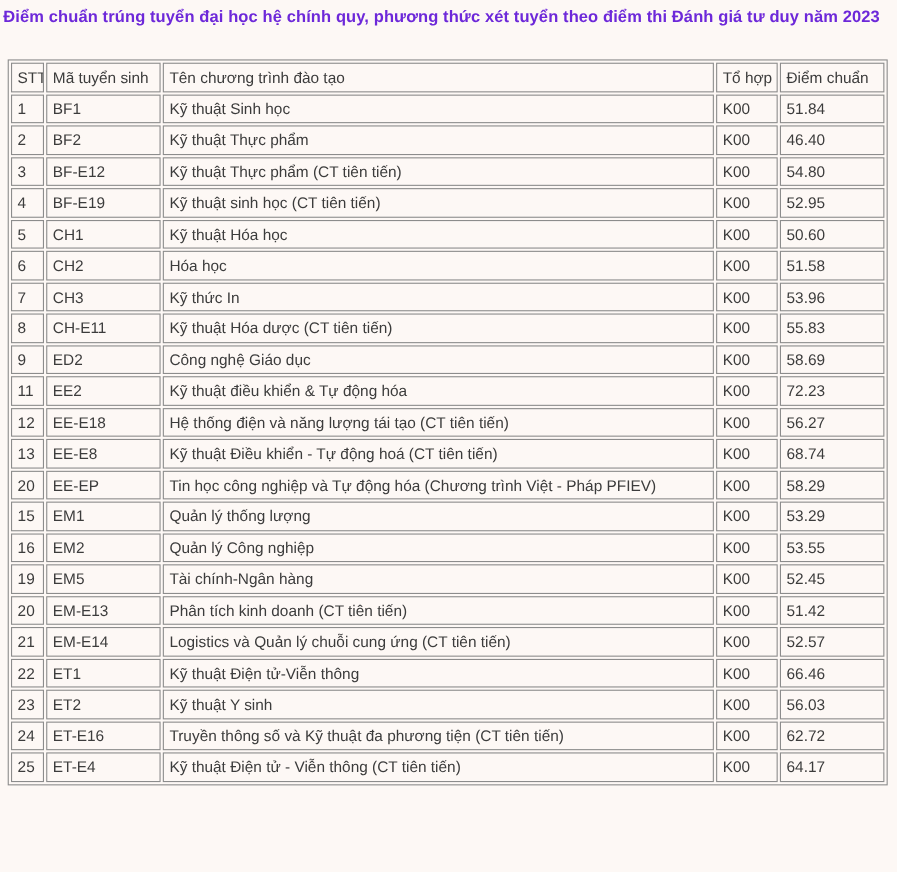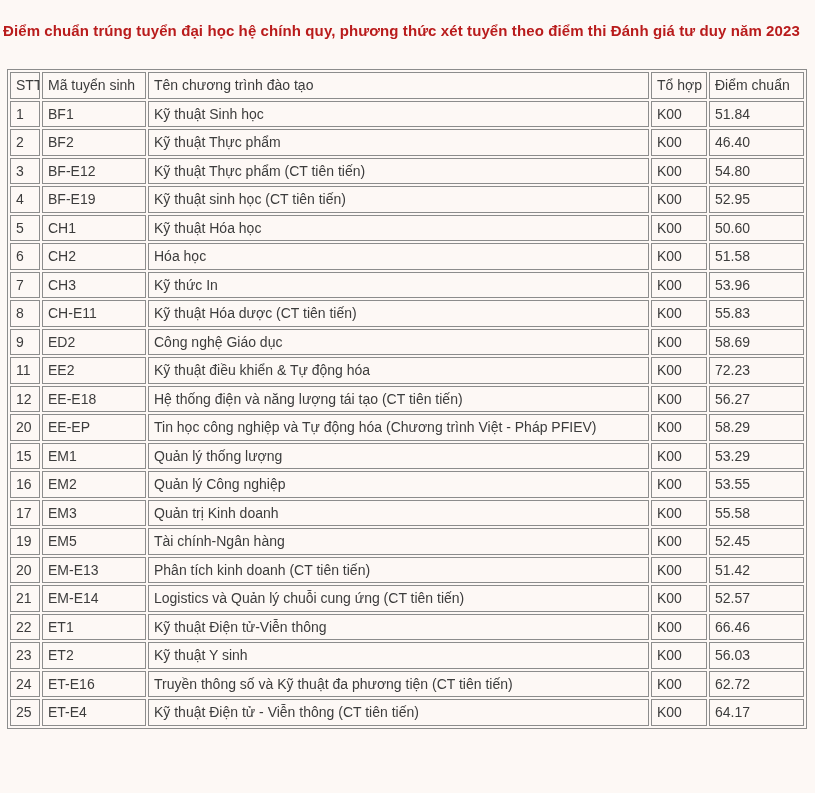--- a/index.html
+++ b/index.html
@@ -8,22 +8,22 @@
     width: 815px;
     height: 793px;
     overflow: hidden;
     background: #fdf8f5;
     font-family: "Liberation Sans", "DejaVu Sans", sans-serif;
     color: #3c3c3c;
   }
   .page-title {
     font-size: 15px;
     font-weight: bold;
-    color: #b91c1c;
-    margin: 22px 4px 0 3px;
+    color: #6d28d9;
+    margin: 7px 4px 0 3px;
     letter-spacing: 0.1px;
   }
   table.score-table {
     border-collapse: separate;
     border-spacing: 2px;
     border: 1px solid #8c8c8c;
     margin: 30px 0 0 7px;
     width: 800px;
     table-layout: fixed;
     background: #fdf8f5;
@@ -153,20 +153,27 @@
   </tr>
 
   <tr>
     <td>12</td>
     <td>EE-E18</td>
     <td>Hệ thống điện và năng lượng tái tạo (CT tiên tiến)</td>
     <td>K00</td>
     <td>56.27</td>
   </tr>
 
+  <tr>
+    <td>13</td>
+    <td>EE-E8</td>
+    <td>Kỹ thuật Điều khiển - Tự động hoá (CT tiên tiến)</td>
+    <td>K00</td>
+    <td>68.74</td>
+  </tr>
 
   <tr>
     <td>20</td>
     <td>EE-EP</td>
     <td>Tin học công nghiệp và Tự động hóa (Chương trình Việt - Pháp PFIEV)</td>
     <td>K00</td>
     <td>58.29</td>
   </tr>
 
   <tr>
@@ -178,27 +185,20 @@
   </tr>
 
   <tr>
     <td>16</td>
     <td>EM2</td>
     <td>Quản lý Công nghiệp</td>
     <td>K00</td>
     <td>53.55</td>
   </tr>
 
-  <tr>
-    <td>17</td>
-    <td>EM3</td>
-    <td>Quản trị Kinh doanh</td>
-    <td>K00</td>
-    <td>55.58</td>
-  </tr>
 
 
   <tr>
     <td>19</td>
     <td>EM5</td>
     <td>Tài chính-Ngân hàng</td>
     <td>K00</td>
     <td>52.45</td>
   </tr>
 

